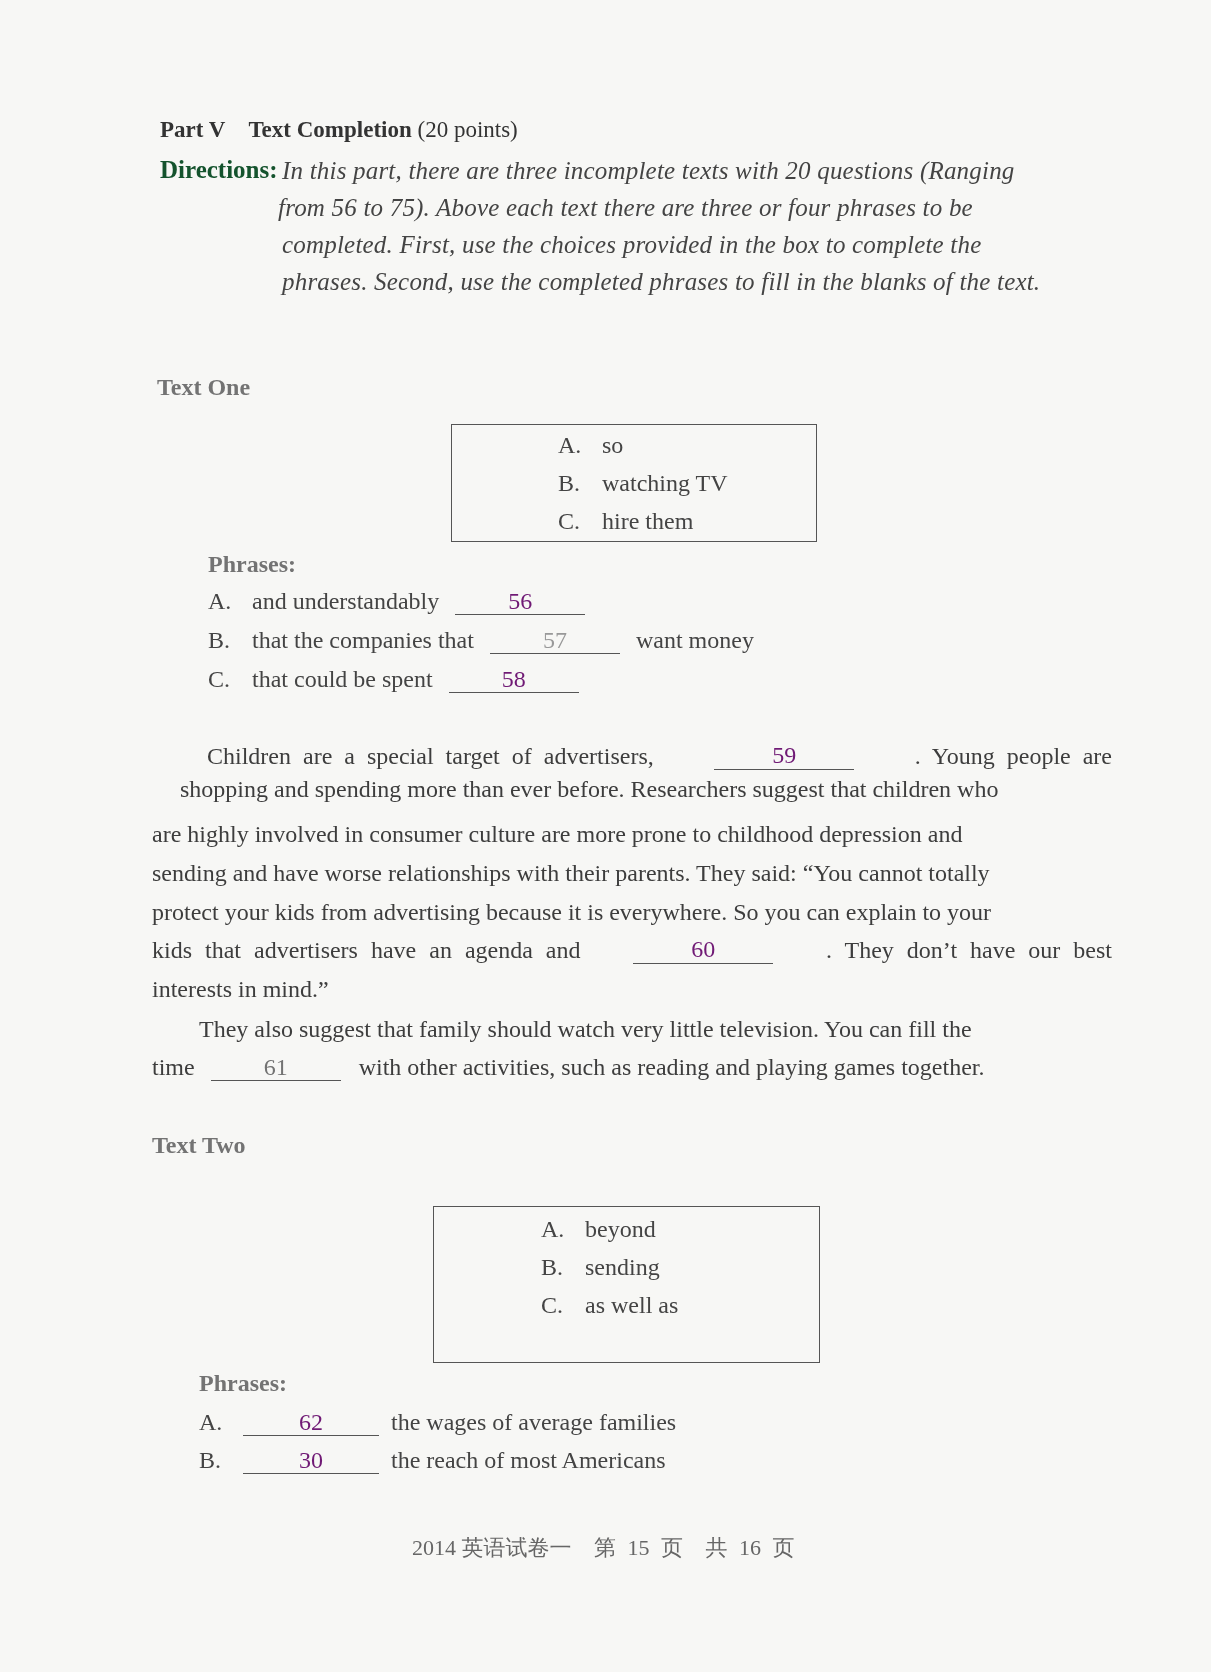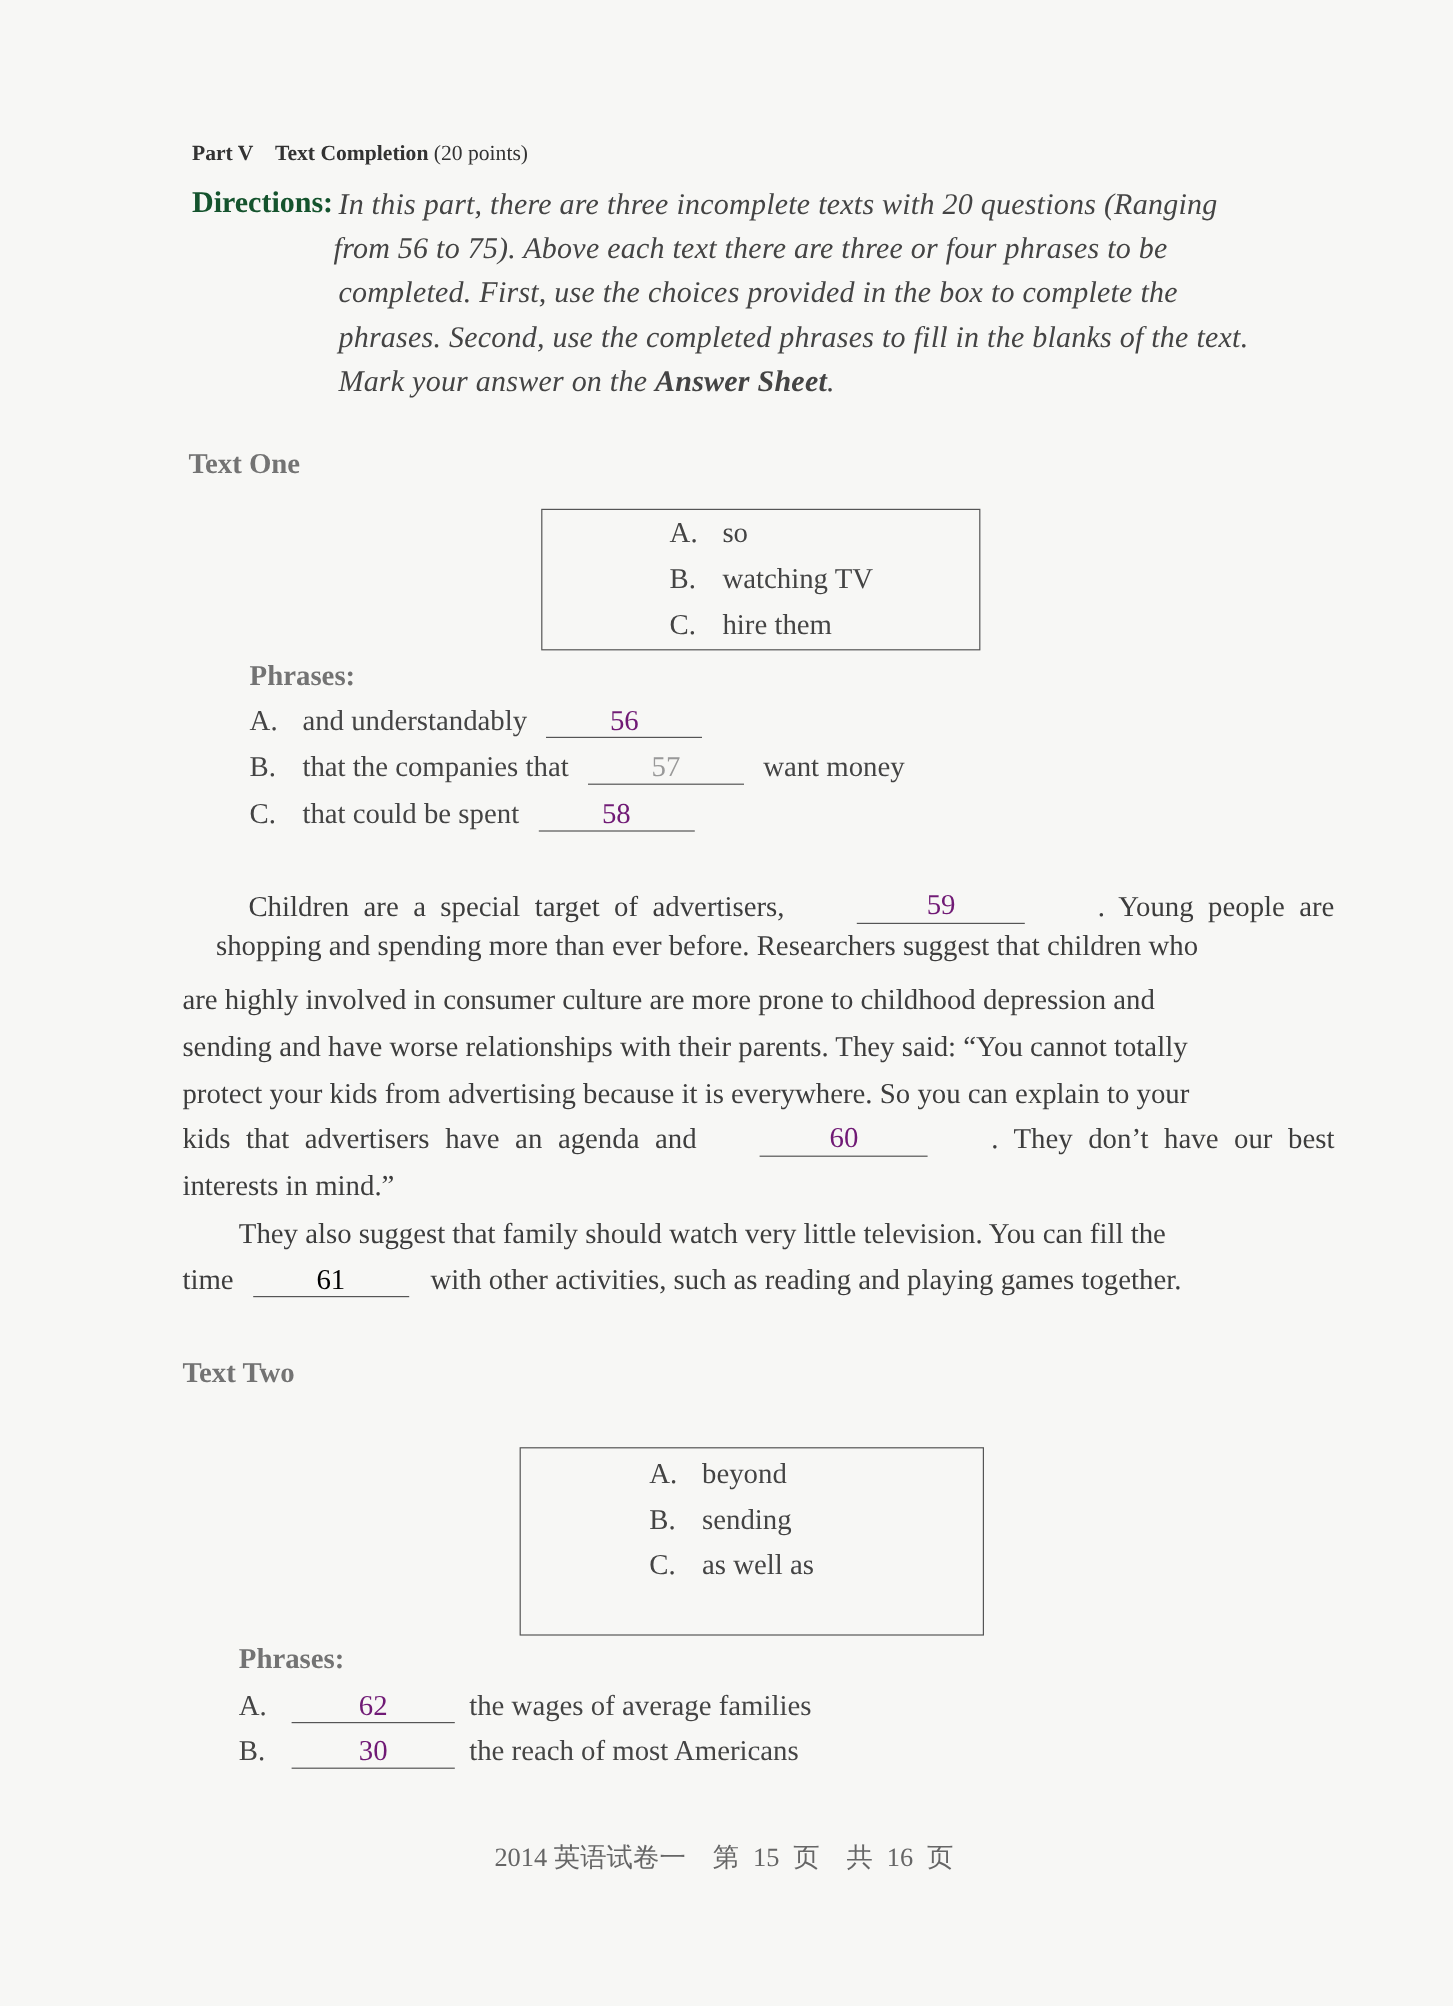--- a/index.html
+++ b/index.html
@@ -4,21 +4,21 @@
   <style>
     html, body { margin: 0; padding: 0; }
     body {
       width: 1211px; height: 1672px; position: relative; overflow: hidden;
       background: #f7f7f5;
       font-family: "Liberation Serif", "DejaVu Serif", serif;
       color: #3a3a3a;
     }
     .page { position: absolute; inset: 0; }
     .abs { position: absolute; white-space: nowrap; }
-    .part-title { left: 160px; top: 117px; font-size: 18px; color: #333; }
+    .part-title { left: 160px; top: 117px; font-size: 23px; color: #333; }
     .part-title b { font-weight: bold; }
     .dir-label { left: 160px; top: 156px; font-size: 25px; font-weight: bold; color: #14532d; }
     .dir-line { font-size: 25px; font-style: italic; color: #444; letter-spacing: 0.2px; }
     .heading { font-size: 24px; font-weight: bold; color: #737373; }
     .box { position: absolute; border: 1.5px solid #555; background: transparent; }
     .choice { position: absolute; font-size: 24px; color: #444; white-space: nowrap; }
     .choice .letter { display: inline-block; width: 44px; }
     .phrase { position: absolute; font-size: 24px; color: #444; white-space: nowrap; }
     .phrase .letter { display: inline-block; width: 44px; }
     .blank {
@@ -39,23 +39,20 @@
     <b>Part V</b>&nbsp;&nbsp;&nbsp;
     <b>Text Completion</b>
     <span>(20 points)</span>
   </div>
 
   <div class="abs dir-label">Directions:</div>
   <div class="abs dir-line" style="left:282px; top:157px; width:790px;">In this part, there are three incomplete texts with 20 questions (Ranging</div>
   <div class="abs dir-line justify" style="left:278px; top:194px; width:793px;">from 56 to 75). Above each text there are three or four phrases to be</div>
   <div class="abs dir-line" style="left:282px; top:231px;">completed. First, use the choices provided in the box to complete the</div>
   <div class="abs dir-line" style="left:282px; top:268px;">phrases. Second, use the completed phrases to fill in the blanks of the text.</div>
-  <div class="abs dir-line" style="left:282px; top:305px;">
-    <span>Mark your answer on the </span><b>Answer Sheet</b><span>.</span>
-  </div>
 
   <div class="abs heading" style="left:157px; top:374px;">Text One</div>
 
   <div class="box" style="left:451px; top:424px; width:364px; height:116px;"></div>
   <div class="choice" style="left:558px; top:432px;">
     <span class="letter">A.</span><span>so</span>
   </div>
   <div class="choice" style="left:558px; top:470px;">
     <span class="letter">B.</span><span>watching TV</span>
   </div>
@@ -91,21 +88,21 @@
   <div class="para-line" style="left:152px; top:937px; width:960px; display:flex; justify-content:space-between;">
     <span style="word-spacing:7px;">kids that advertisers have an agenda and</span>
     <span class="blank" style="width:140px;">60</span>
     <span style="word-spacing:7px;">. They don’t have our best</span>
   </div>
   <div class="para-line" style="left:152px; top:976px;">interests in mind.”</div>
 
   <div class="para-line" style="left:199px; top:1016px;">They also suggest that family should watch very little television. You can fill the</div>
   <div class="para-line" style="left:152px; top:1054px;">
     <span>time</span>
-    <span class="blank" style="width:130px; margin:0 12px 0 10px; color:#000000;">61</span>
+    <span class="blank" style="width:130px; margin:0 12px 0 10px; color:#737373;">61</span>
     <span>with other activities, such as reading and playing games together.</span>
   </div>
 
   <div class="abs heading" style="left:152px; top:1132px;">Text Two</div>
 
   <div class="box" style="left:433px; top:1206px; width:385px; height:155px;"></div>
   <div class="choice" style="left:541px; top:1216px;">
     <span class="letter">A.</span><span>beyond</span>
   </div>
   <div class="choice" style="left:541px; top:1254px;">

